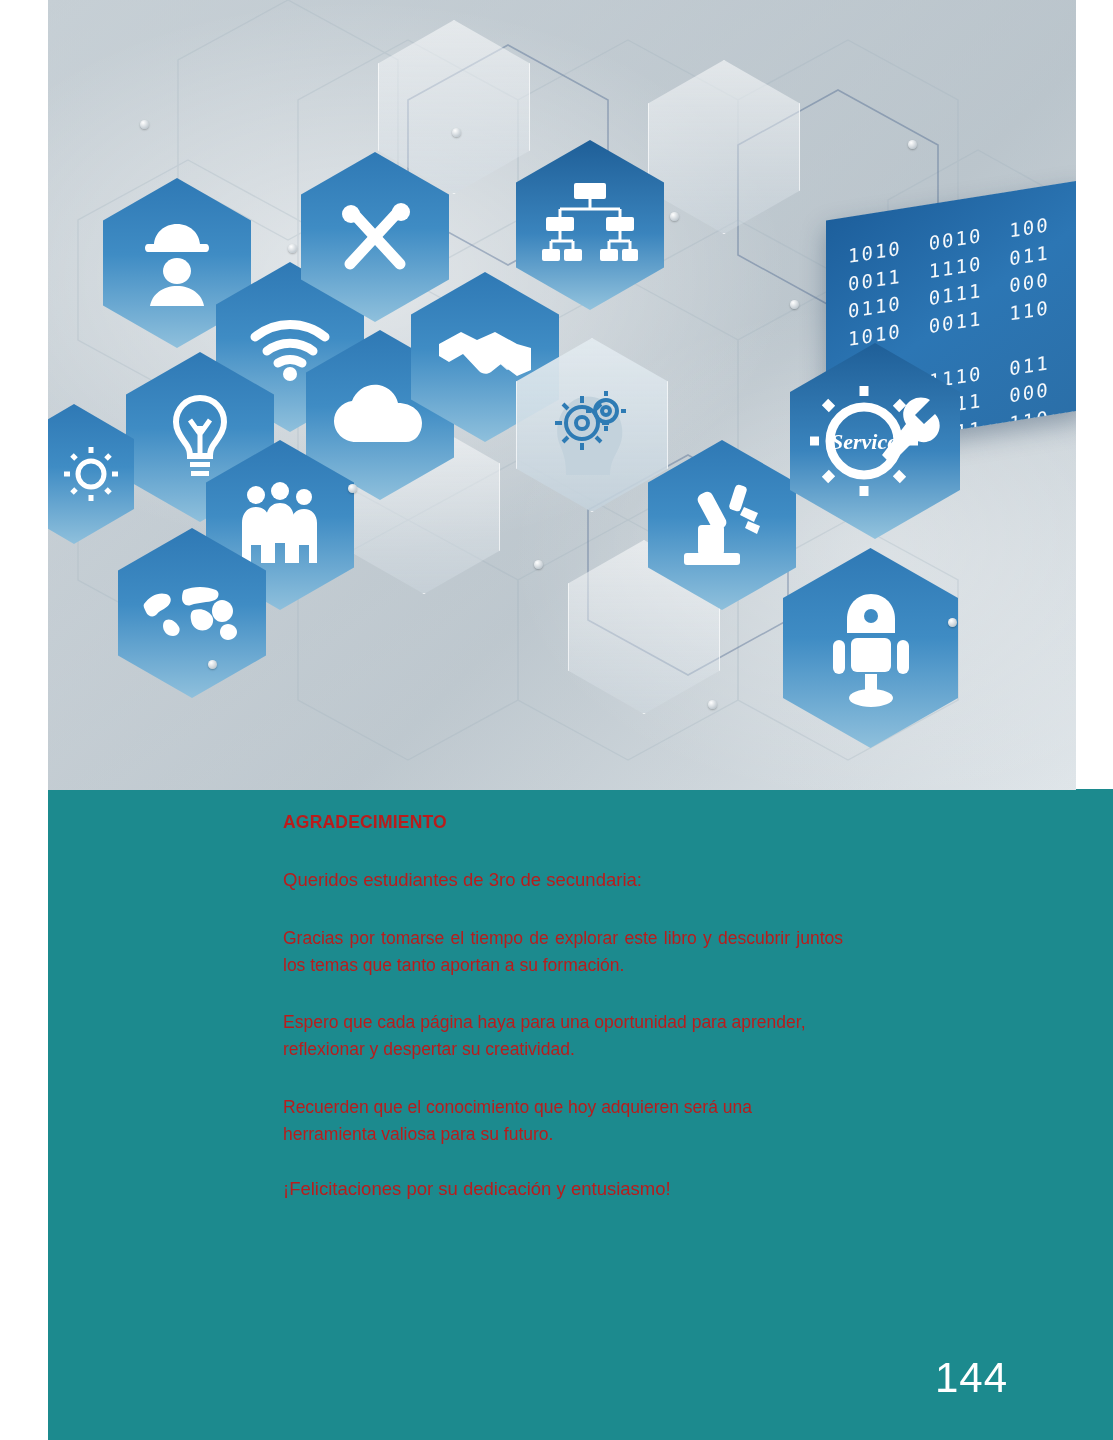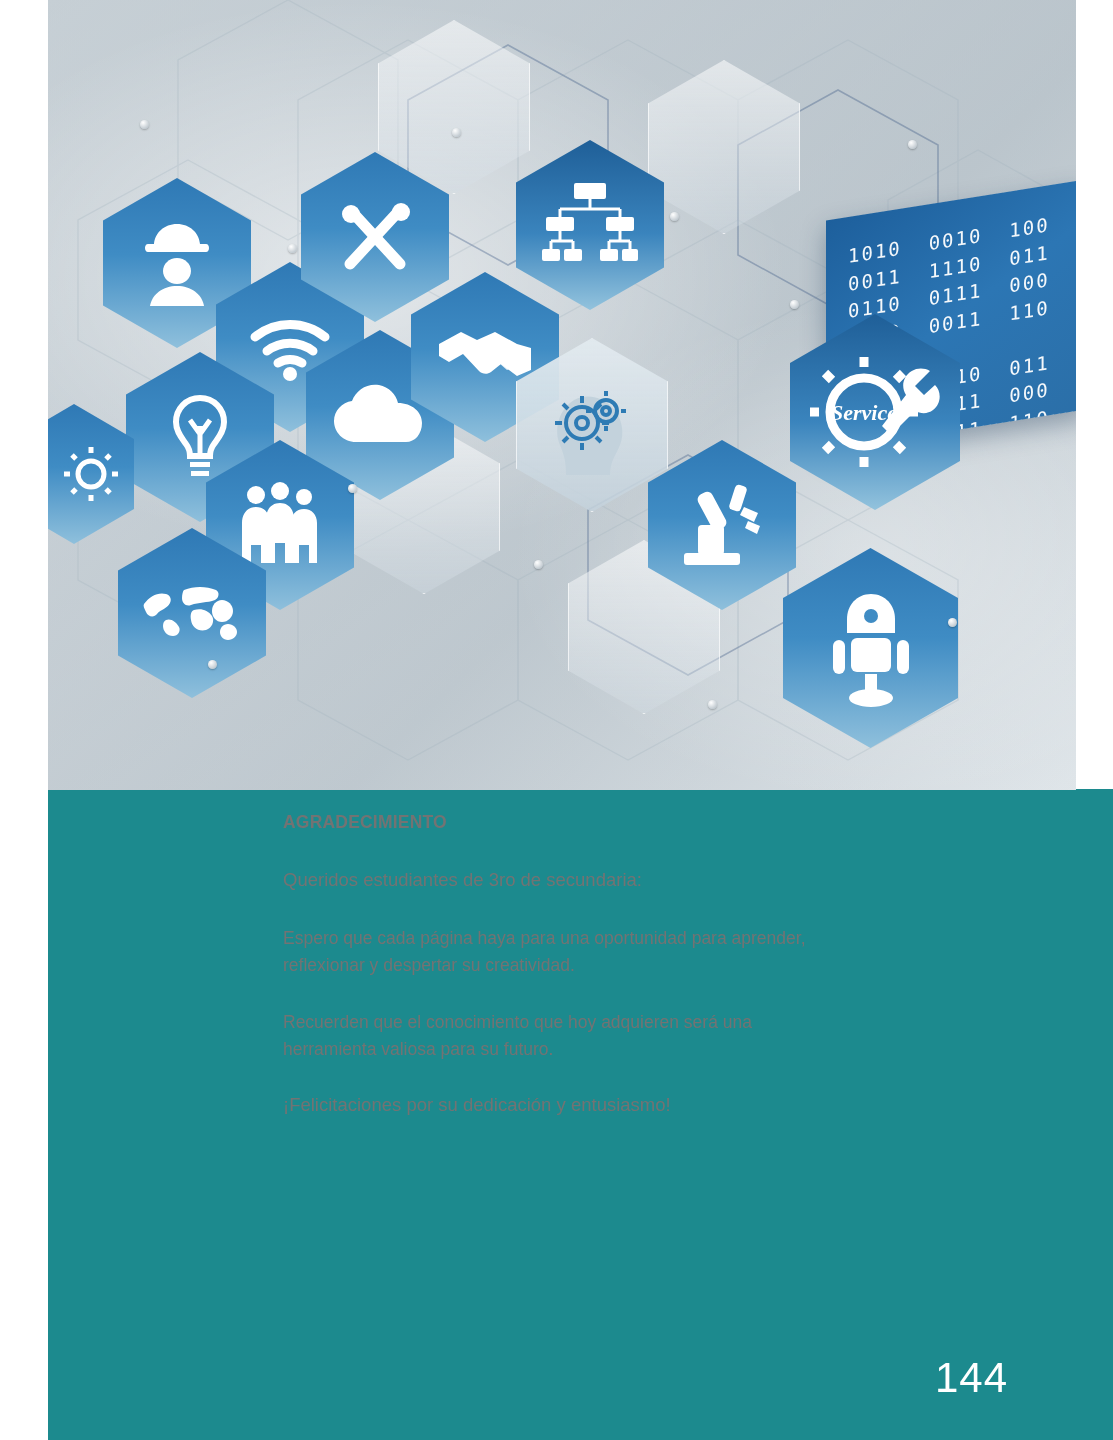--- a/index.html
+++ b/index.html
@@ -109,21 +109,21 @@
     background: radial-gradient(circle at 35% 30%, #ffffff, #aab6bf);
     box-shadow: 0 1px 2px rgba(0,0,0,0.25);
   }
 
   
   .text-col {
     position: absolute;
     left: 283px;
     top: 812px;
     width: 560px;
-    color: #737373;
+    color: #b91c1c;
   }
   .t-title {
     font-size: 17.5px;
     font-weight: bold;
     letter-spacing: 0.2px;
     margin: 0 0 36px 0;
   }
   .t-sub {
     font-size: 18.5px;
     font-weight: normal;
@@ -328,21 +328,21 @@
           <rect x="10" y="76" width="56" height="12" rx="3"></rect>
           <rect x="24" y="48" width="26" height="30" rx="4"></rect>
           <rect x="30" y="14" width="16" height="40" rx="6" transform="rotate(-28 38 34)"></rect>
           <rect x="58" y="8" width="12" height="26" rx="4" transform="rotate(18 64 21)"></rect>
           <path d="M70 30l14 6-4 9-14-7z"></path>
           <path d="M74 44l12 5-3 8-12-6z"></path>
         </g>
       </svg>
     </div>
 
-    <div class="hex blue-deep" style="left:742px; top:314px; width:170px; height:196px;">
+    <div class="hex blue-deep" style="left:742px; top:343px; width:170px; height:196px;">
       <svg width="130" height="110" viewBox="0 0 130 110">
         <g fill="none" stroke="#ffffff" stroke-width="9">
           <circle cx="54" cy="55" r="34"></circle>
           <path d="M54 10V0M54 110v-10M9 55H0M108 55h-9M22 23l-7-7M93 94l-7-7M22 87l-7 7M93 16l-7 7"></path>
         </g>
         <path fill="#ffffff" d="M120 14c-9-5-20-2-25 7-3 6-2 12 1 17L72 69l9 9 24-24c6 3 13 3 18-1 8-6 9-18 2-25l-11 10-9-9z"></path>
         <text x="54" y="63" font-family="Liberation Serif, serif" font-size="22" font-style="italic" font-weight="bold" fill="#ffffff" text-anchor="middle">Service</text>
       </svg>
     </div>
 
@@ -369,20 +369,21 @@
     <div class="dot" style="left:486px; top:560px;"></div>
     <div class="dot" style="left:660px; top:700px;"></div>
     <div class="dot" style="left:900px; top:618px;"></div>
     <div class="dot" style="left:160px; top:660px;"></div>
     <div class="dot" style="left:860px; top:140px;"></div>
   </div>
 
   <div class="text-col">
     <p class="t-title">AGRADECIMIENTO</p>
     <p class="t-sub">Queridos estudiantes de 3ro de secundaria:</p>
+    <p class="t-para justify">Gracias por tomarse el tiempo de explorar este libro y descubrir juntos los temas que tanto aportan a su formación.</p>
     <p class="t-para">Espero que cada página haya para una oportunidad para aprender, reflexionar y despertar su creatividad.</p>
     <p class="t-para">Recuerden que el conocimiento que hoy adquieren será una herramienta valiosa para su futuro.</p>
     <p class="t-strong">¡Felicitaciones por su dedicación y entusiasmo!</p>
   </div>
 
   <div class="page-number">144</div>
 
 </div>
 
 </body></html>

